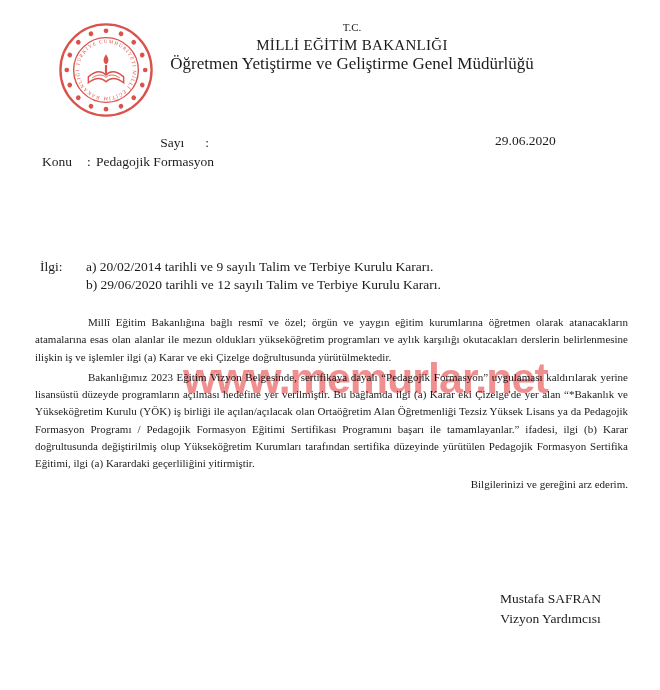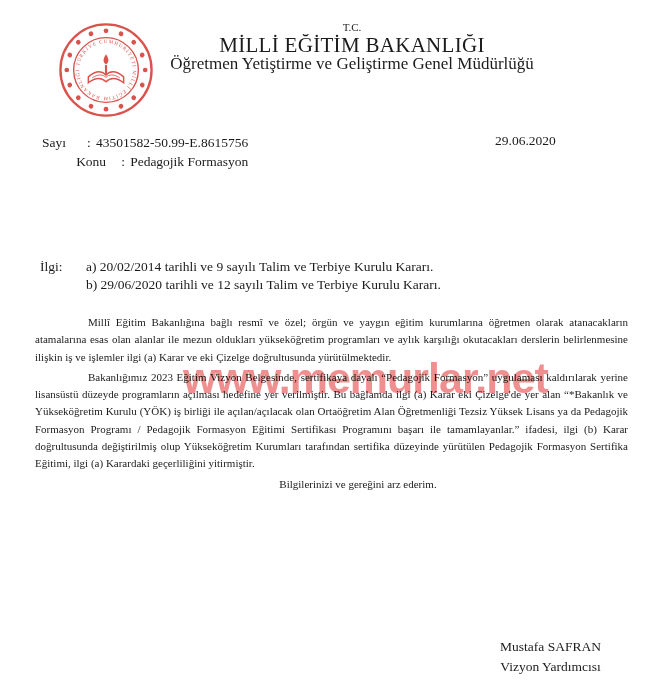--- a/index.html
+++ b/index.html
@@ -8,38 +8,38 @@
     width:660px;height:690px;
     background:#ffffff;
     font-family:"Liberation Serif","DejaVu Serif",serif;
     color:#1b1b1b;
     overflow:hidden;
   }
   
   .seal{position:absolute;top:21px;left:57px;width:98px;height:98px;}
   .header-text{position:absolute;top:18px;left:44px;right:0;text-align:center;line-height:18px;}
   .tc{font-size:11px;}
-  .ministry{font-size:21px;letter-spacing:.3px;}
+  .ministry{font-size:15px;letter-spacing:.3px;}
   .directorate{font-size:17px;margin-top:1px;}
   
   .meta{position:absolute;top:133px;left:42px;font-size:13.5px;line-height:19px;}
   .meta-row{display:flex;justify-content:flex-end;}
   .meta-label{width:40px;}
   .meta-colon{width:14px;text-align:center;}
   .doc-date{position:absolute;top:133px;left:495px;font-size:13.5px;}
   
   .ilgi{position:absolute;top:258px;left:40px;right:30px;font-size:13.5px;line-height:17.5px;display:flex;}
   .ilgi-label{width:46px;flex:none;}
   
   .body-text{position:absolute;top:314px;left:35px;width:593px;font-size:11px;line-height:17.3px;text-align:justify;}
   .body-text p{margin:0;text-indent:53px;}
   .body-text p + p{margin-top:3px;}
-  .closing{text-align:center;}
+  .closing{text-align:right;}
   
-  .signature{position:absolute;top:589px;left:448px;width:205px;text-align:center;font-size:13.5px;line-height:20px;margin-top:48px;}
+  .signature{position:absolute;top:589px;left:448px;width:205px;text-align:center;font-size:13.5px;line-height:20px;}
   
   .watermark{
     position:absolute;top:354px;left:183px;
     font-family:"Liberation Sans","DejaVu Sans",sans-serif;
     font-weight:bold;font-size:43px;letter-spacing:-1px;white-space:nowrap;
     color:rgba(229,62,62,0.58);
     mix-blend-mode:multiply;
     pointer-events:none;
   }
 </style>
@@ -91,21 +91,20 @@
   <div class="header-text">
     <div class="tc">T.C.</div>
     <div class="ministry">MİLLİ EĞİTİM BAKANLIĞI</div>
     <div class="directorate">Öğretmen Yetiştirme ve Geliştirme Genel Müdürlüğü</div>
   </div>
 
   <div class="meta">
     <div class="meta-row">
       <span class="meta-label">Sayı</span>
       <span class="meta-colon">:</span>
-      <span>43501582-50.99-E.8615756</span>
     </div>
     <div class="meta-row">
       <span class="meta-label">Konu</span>
       <span class="meta-colon">:</span>
       <span>Pedagojik Formasyon</span>
     </div>
   </div>
   <div class="doc-date">29.06.2020</div>
 
   <div class="ilgi">

